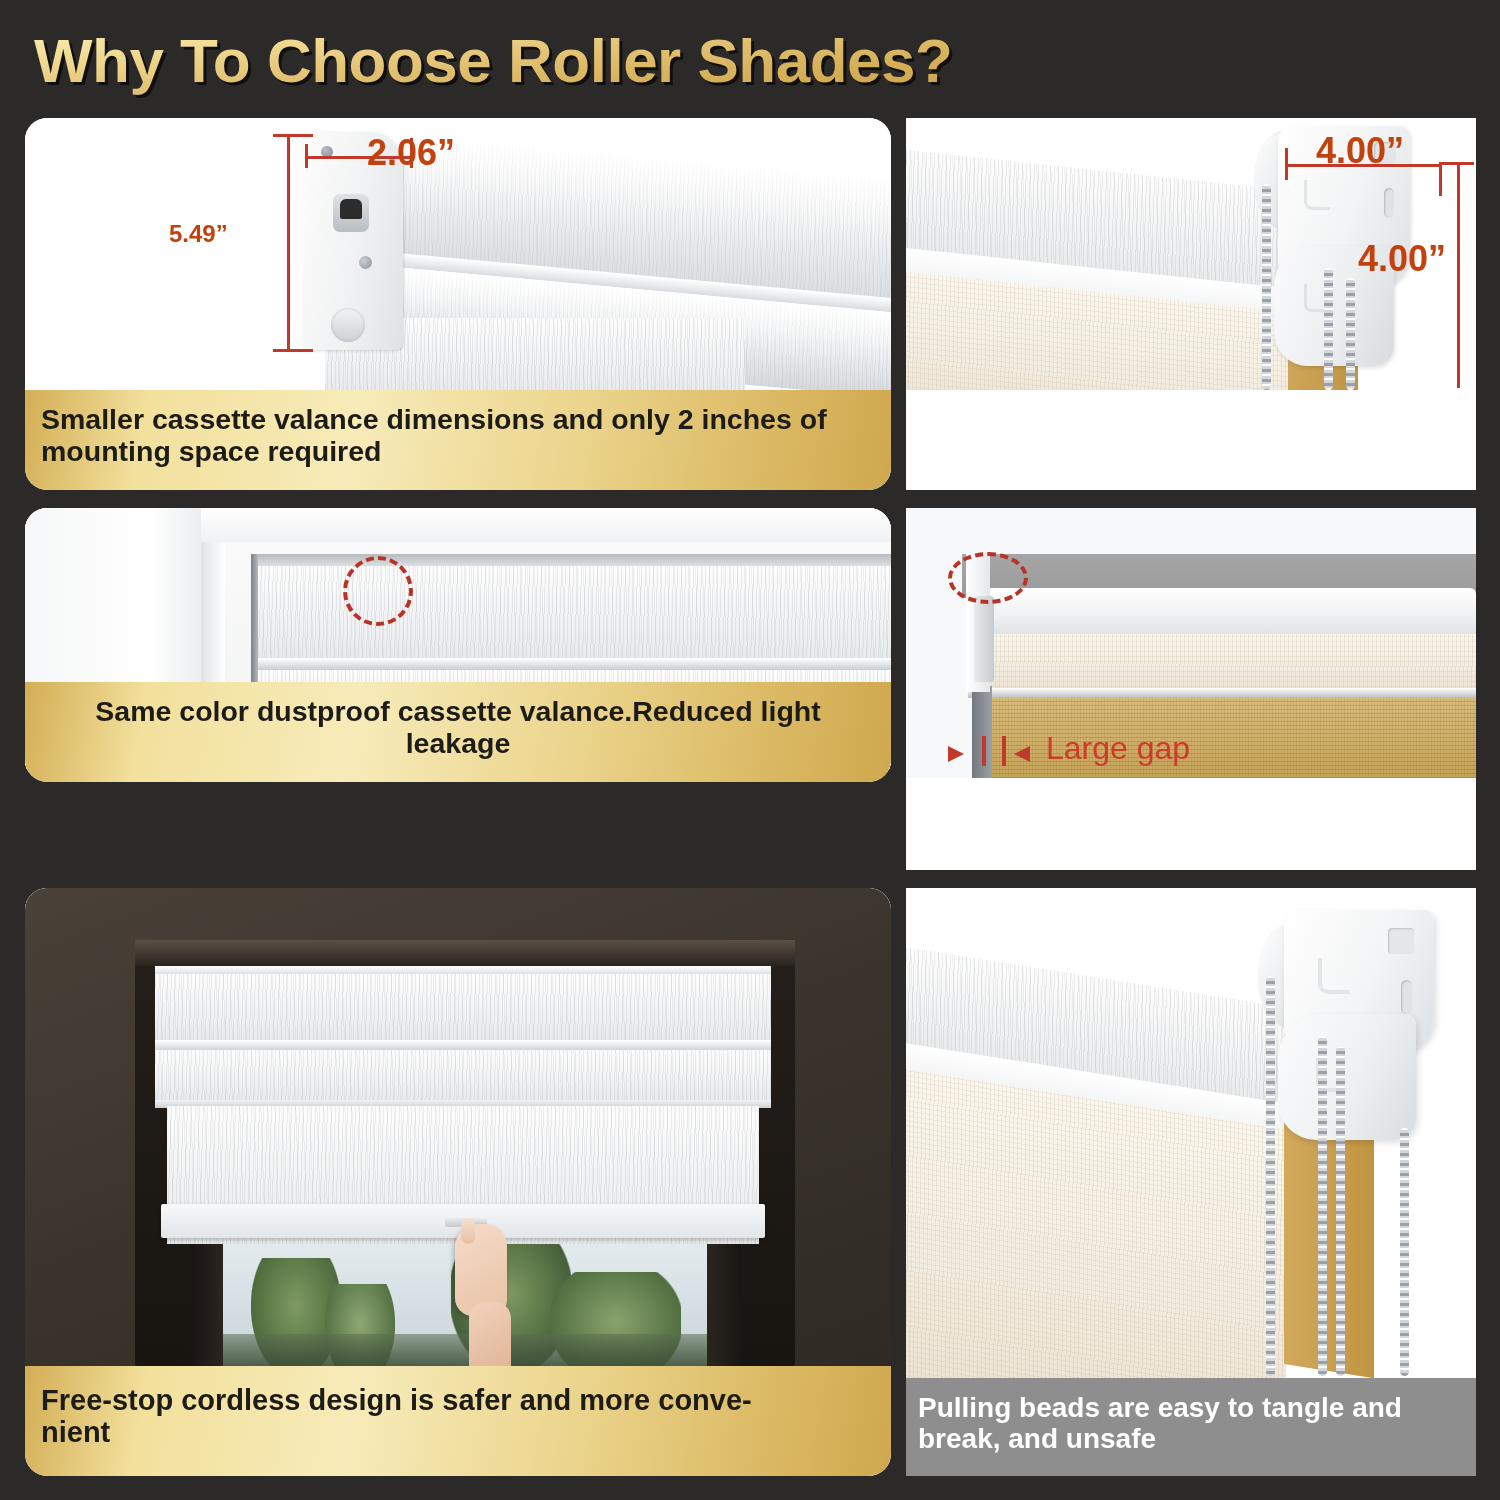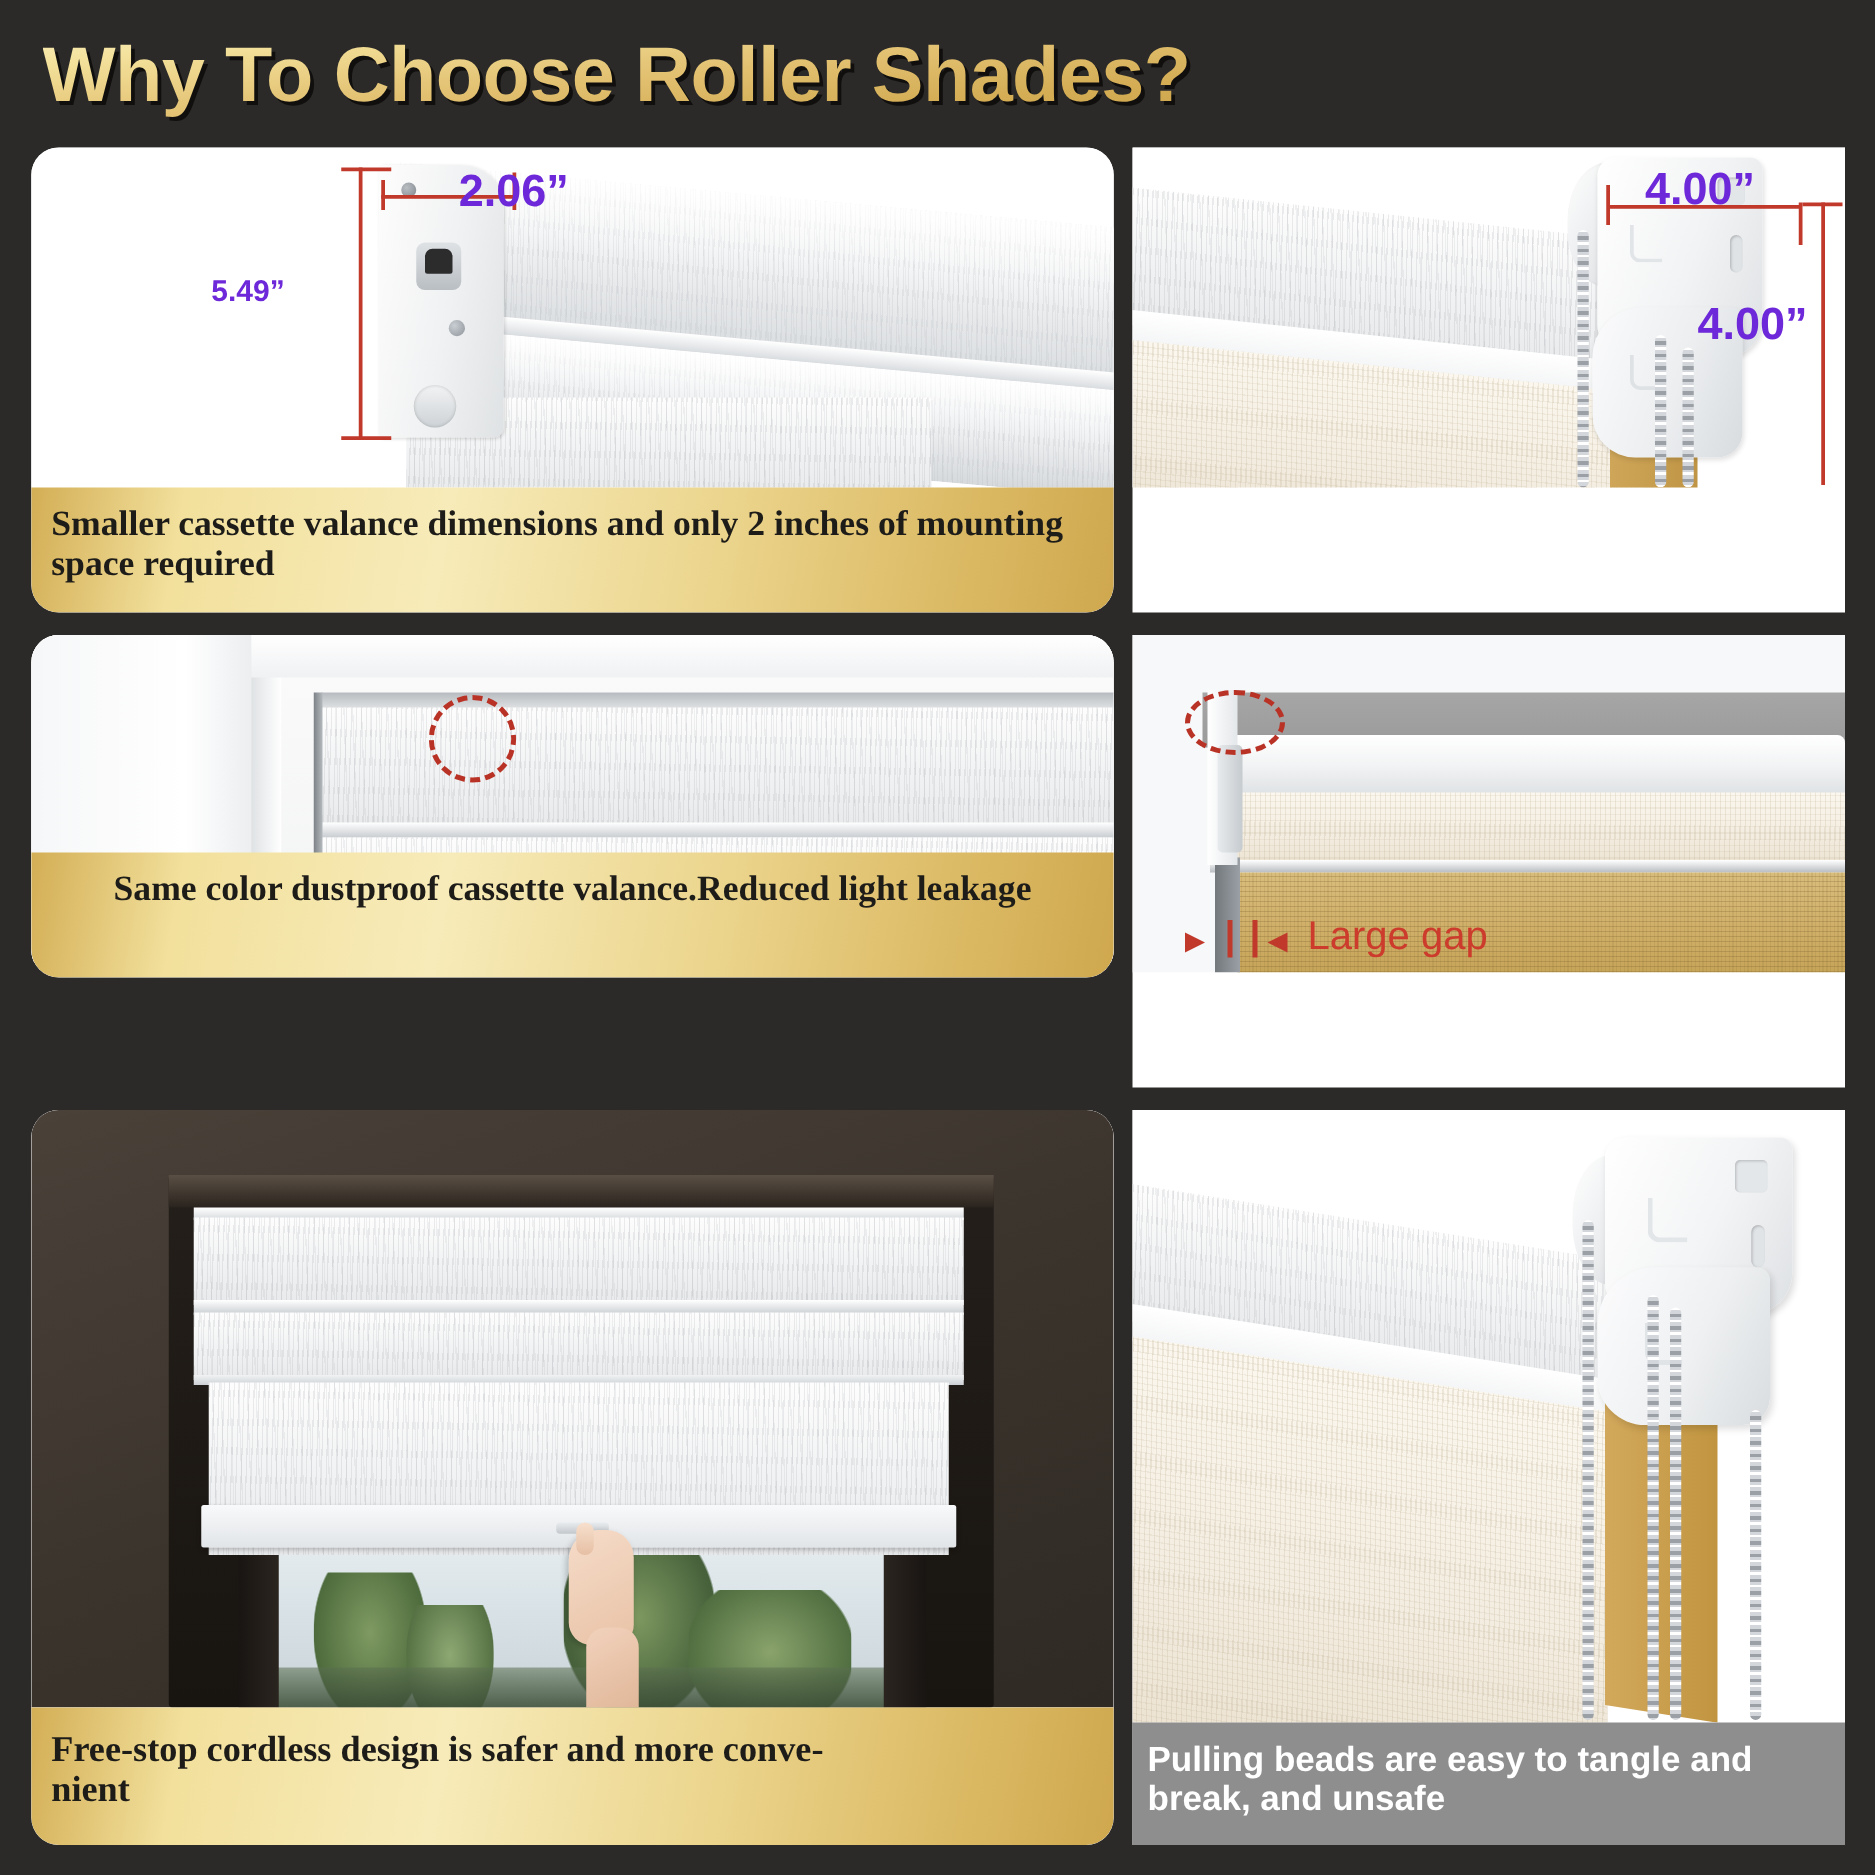--- a/index.html
+++ b/index.html
@@ -62,21 +62,20 @@
     position: absolute; left: 0; right: 0; bottom: 0;
     padding: 12px 16px 10px 16px;
     font-weight: bold;
     line-height: 1.12;
   }
   .caption.gold {
     background: linear-gradient(100deg, #d3ae55 0%, #f2e09c 14%, #f7ebb9 38%, #ecd68f 62%, #dcbb66 84%, #cfa84e 100%);
     color: #1d1c19;
     border-bottom-left-radius: 22px;
     border-bottom-right-radius: 22px;
-    font-family: Liberation Serif, serif;
   }
   .caption.gray {
     background: #8e8e8e;
     color: #ffffff;
   }
 
   
   #p1 { left: 25px;  top: 118px;  width: 866px; height: 372px; }
   #p2 { left: 906px; top: 118px;  width: 570px; height: 372px; }
   #p3 { left: 25px;  top: 508px;  width: 866px; height: 274px; }
@@ -120,21 +119,21 @@
     background:
       repeating-linear-gradient(0deg, rgba(120,95,45,.28) 0 1px, rgba(255,255,255,0) 1px 4px),
       repeating-linear-gradient(90deg, rgba(130,105,50,.14) 0 1px, rgba(255,255,255,0) 1px 3px),
       linear-gradient(180deg, #d9bd7c 0%, #cfae67 60%, #c6a458 100%);
   }
 
   
   .dimline { position: absolute; background: #c0392b; }
   .dimlabel {
     position: absolute;
-    color: #6d28d9;
+    color: #c2410c;
     font-weight: bold;
     white-space: nowrap;
   }
   .gaplabel {
     position: absolute;
     color: #cc3b2c;
     font-weight: normal;
     white-space: nowrap;
   }
   .arrow-r, .arrow-l {

